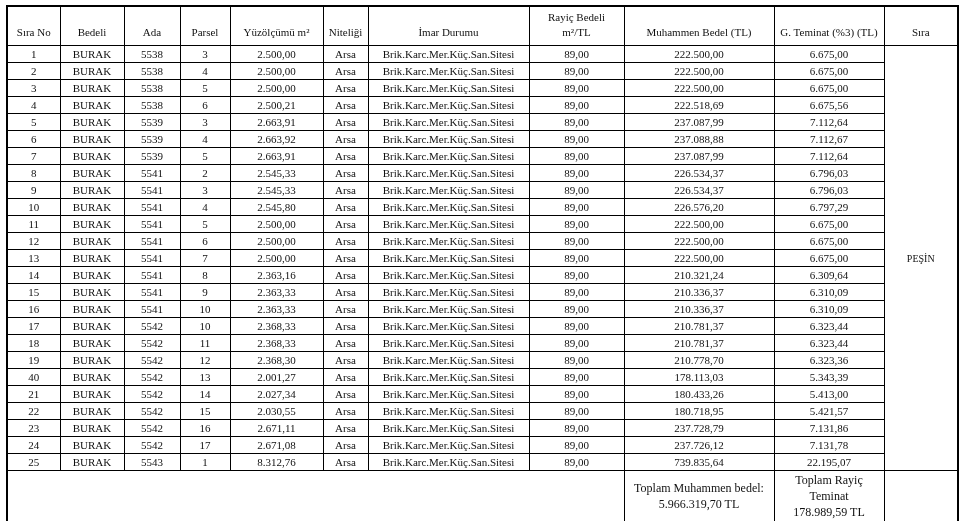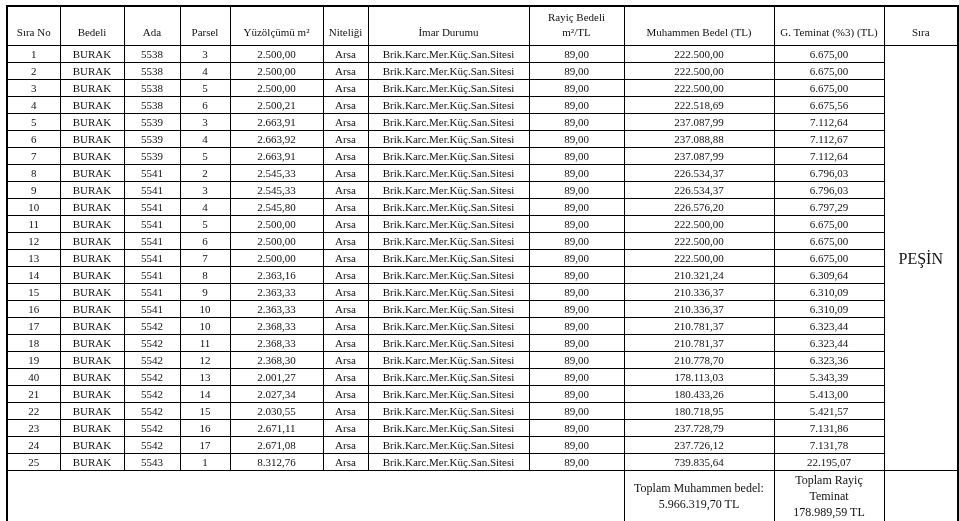--- a/index.html
+++ b/index.html
@@ -29,21 +29,21 @@
     padding-bottom:6px;
   }
   .tender tbody td {
     height:16px;
     line-height:15px;
     white-space:nowrap;
     vertical-align:middle;
   }
   .tender td.odeme-cell {
     vertical-align:middle;
-    font-size:16px;
+    font-size:10px;
   }
   .tender tfoot td {
     height:50px;
     vertical-align:middle;
     line-height:1.35;
     font-size:12px;
   }
 </style>
 </head>
 <body>

